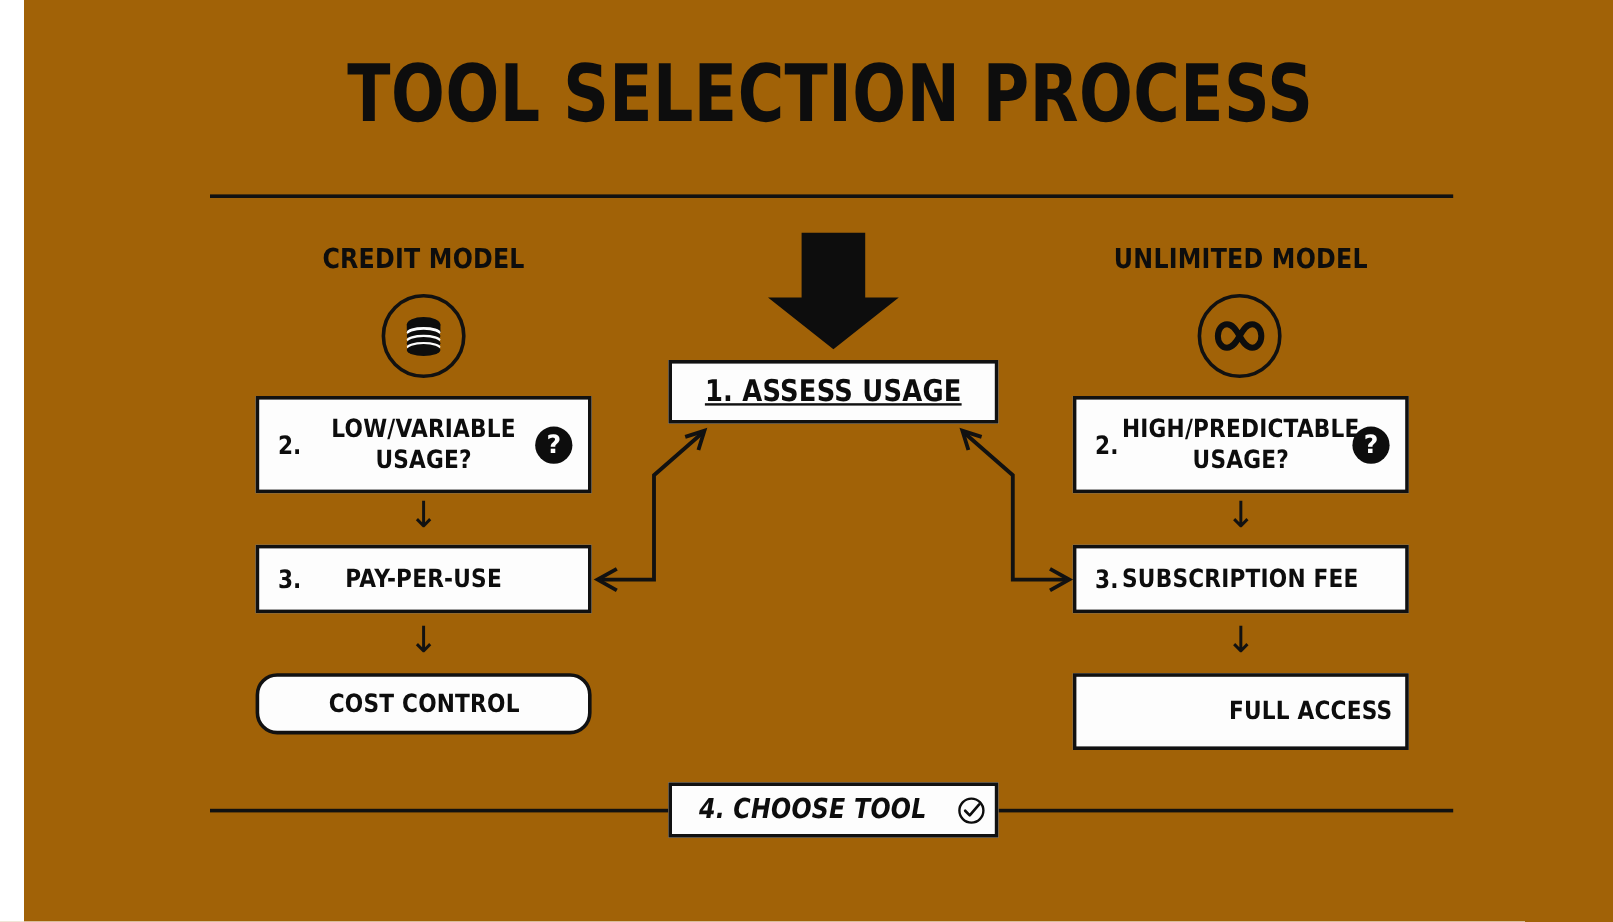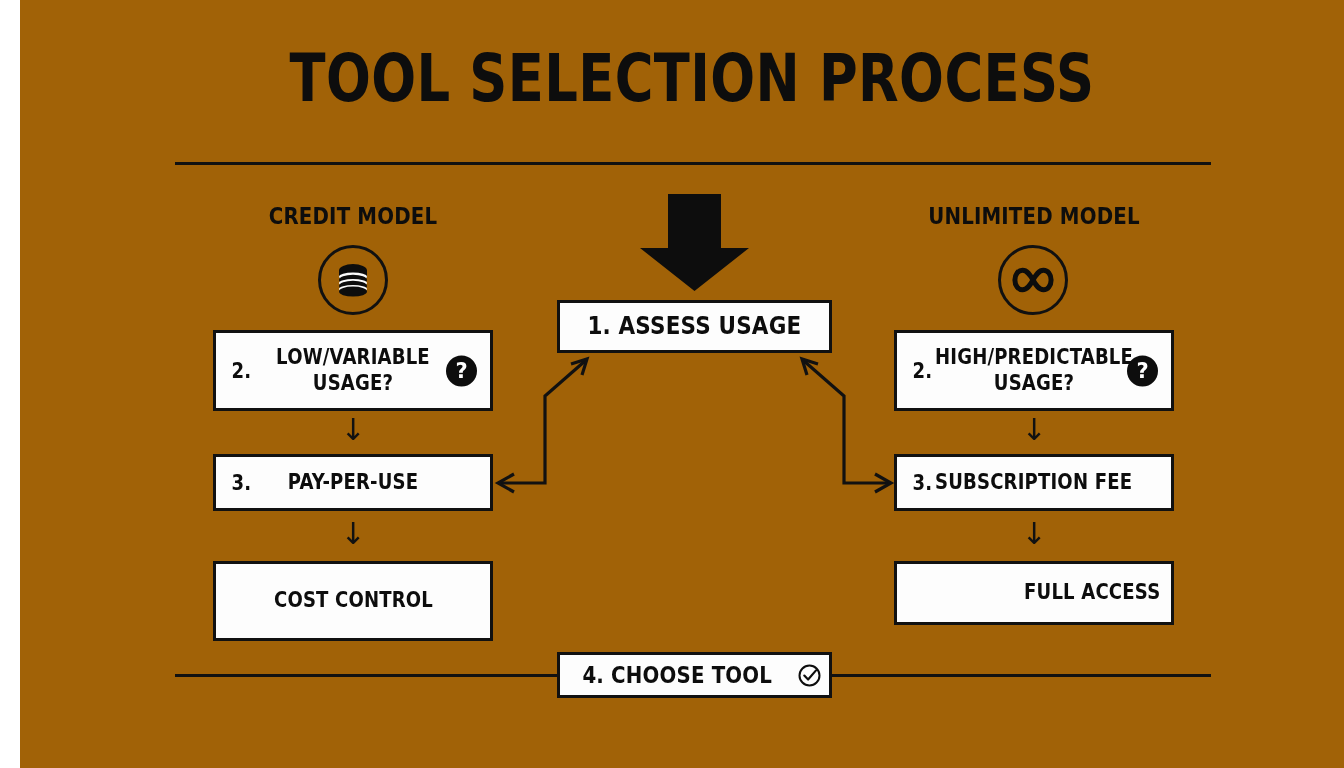--- a/index.html
+++ b/index.html
@@ -109,32 +109,33 @@
     transform: translateY(-50%) scaleX(0.86);
     font-family: "DejaVu Sans", sans-serif;
     font-weight: 700;
     font-size: 21px;
     color: #0d0d0d;
   }
 
   
   .box-l1 { left: 193px; top: 330px; width: 280px; height: 81px; }
   .box-l2 { left: 193px; top: 454px; width: 280px; height: 57px; }
-  .box-l3 { left: 193px; top: 561px; width: 280px; height: 80px; }
+  .box-l3 { left: 193px; top: 561px; width: 280px; height: 51px; border-radius: 18px; }
   
   .box-r1 { left: 874px; top: 330px; width: 280px; height: 81px; }
   .box-r2 { left: 874px; top: 454px; width: 280px; height: 57px; }
   .box-r3 { left: 874px; top: 561px; width: 280px; height: 64px; justify-content: flex-end; }
   
-  .box-center { left: 537px; top: 300px; width: 275px; height: 53px; }
+  .box-center { left: 537px; top: 300px; width: 275px; height: 53px; text-decoration: underline; }
   .box-center .box-label { font-size: 25px; }
   
   .box-bottom {
     left: 537px; top: 652px; width: 275px; height: 46px;
     gap: 9px;
+    font-style: italic;
   }
   .box-bottom .box-label { font-size: 23px; }
 
   
   .q-badge {
     position: absolute;
     right: 13px;
     top: 50%;
     transform: translateY(-50%);
     width: 31px;

